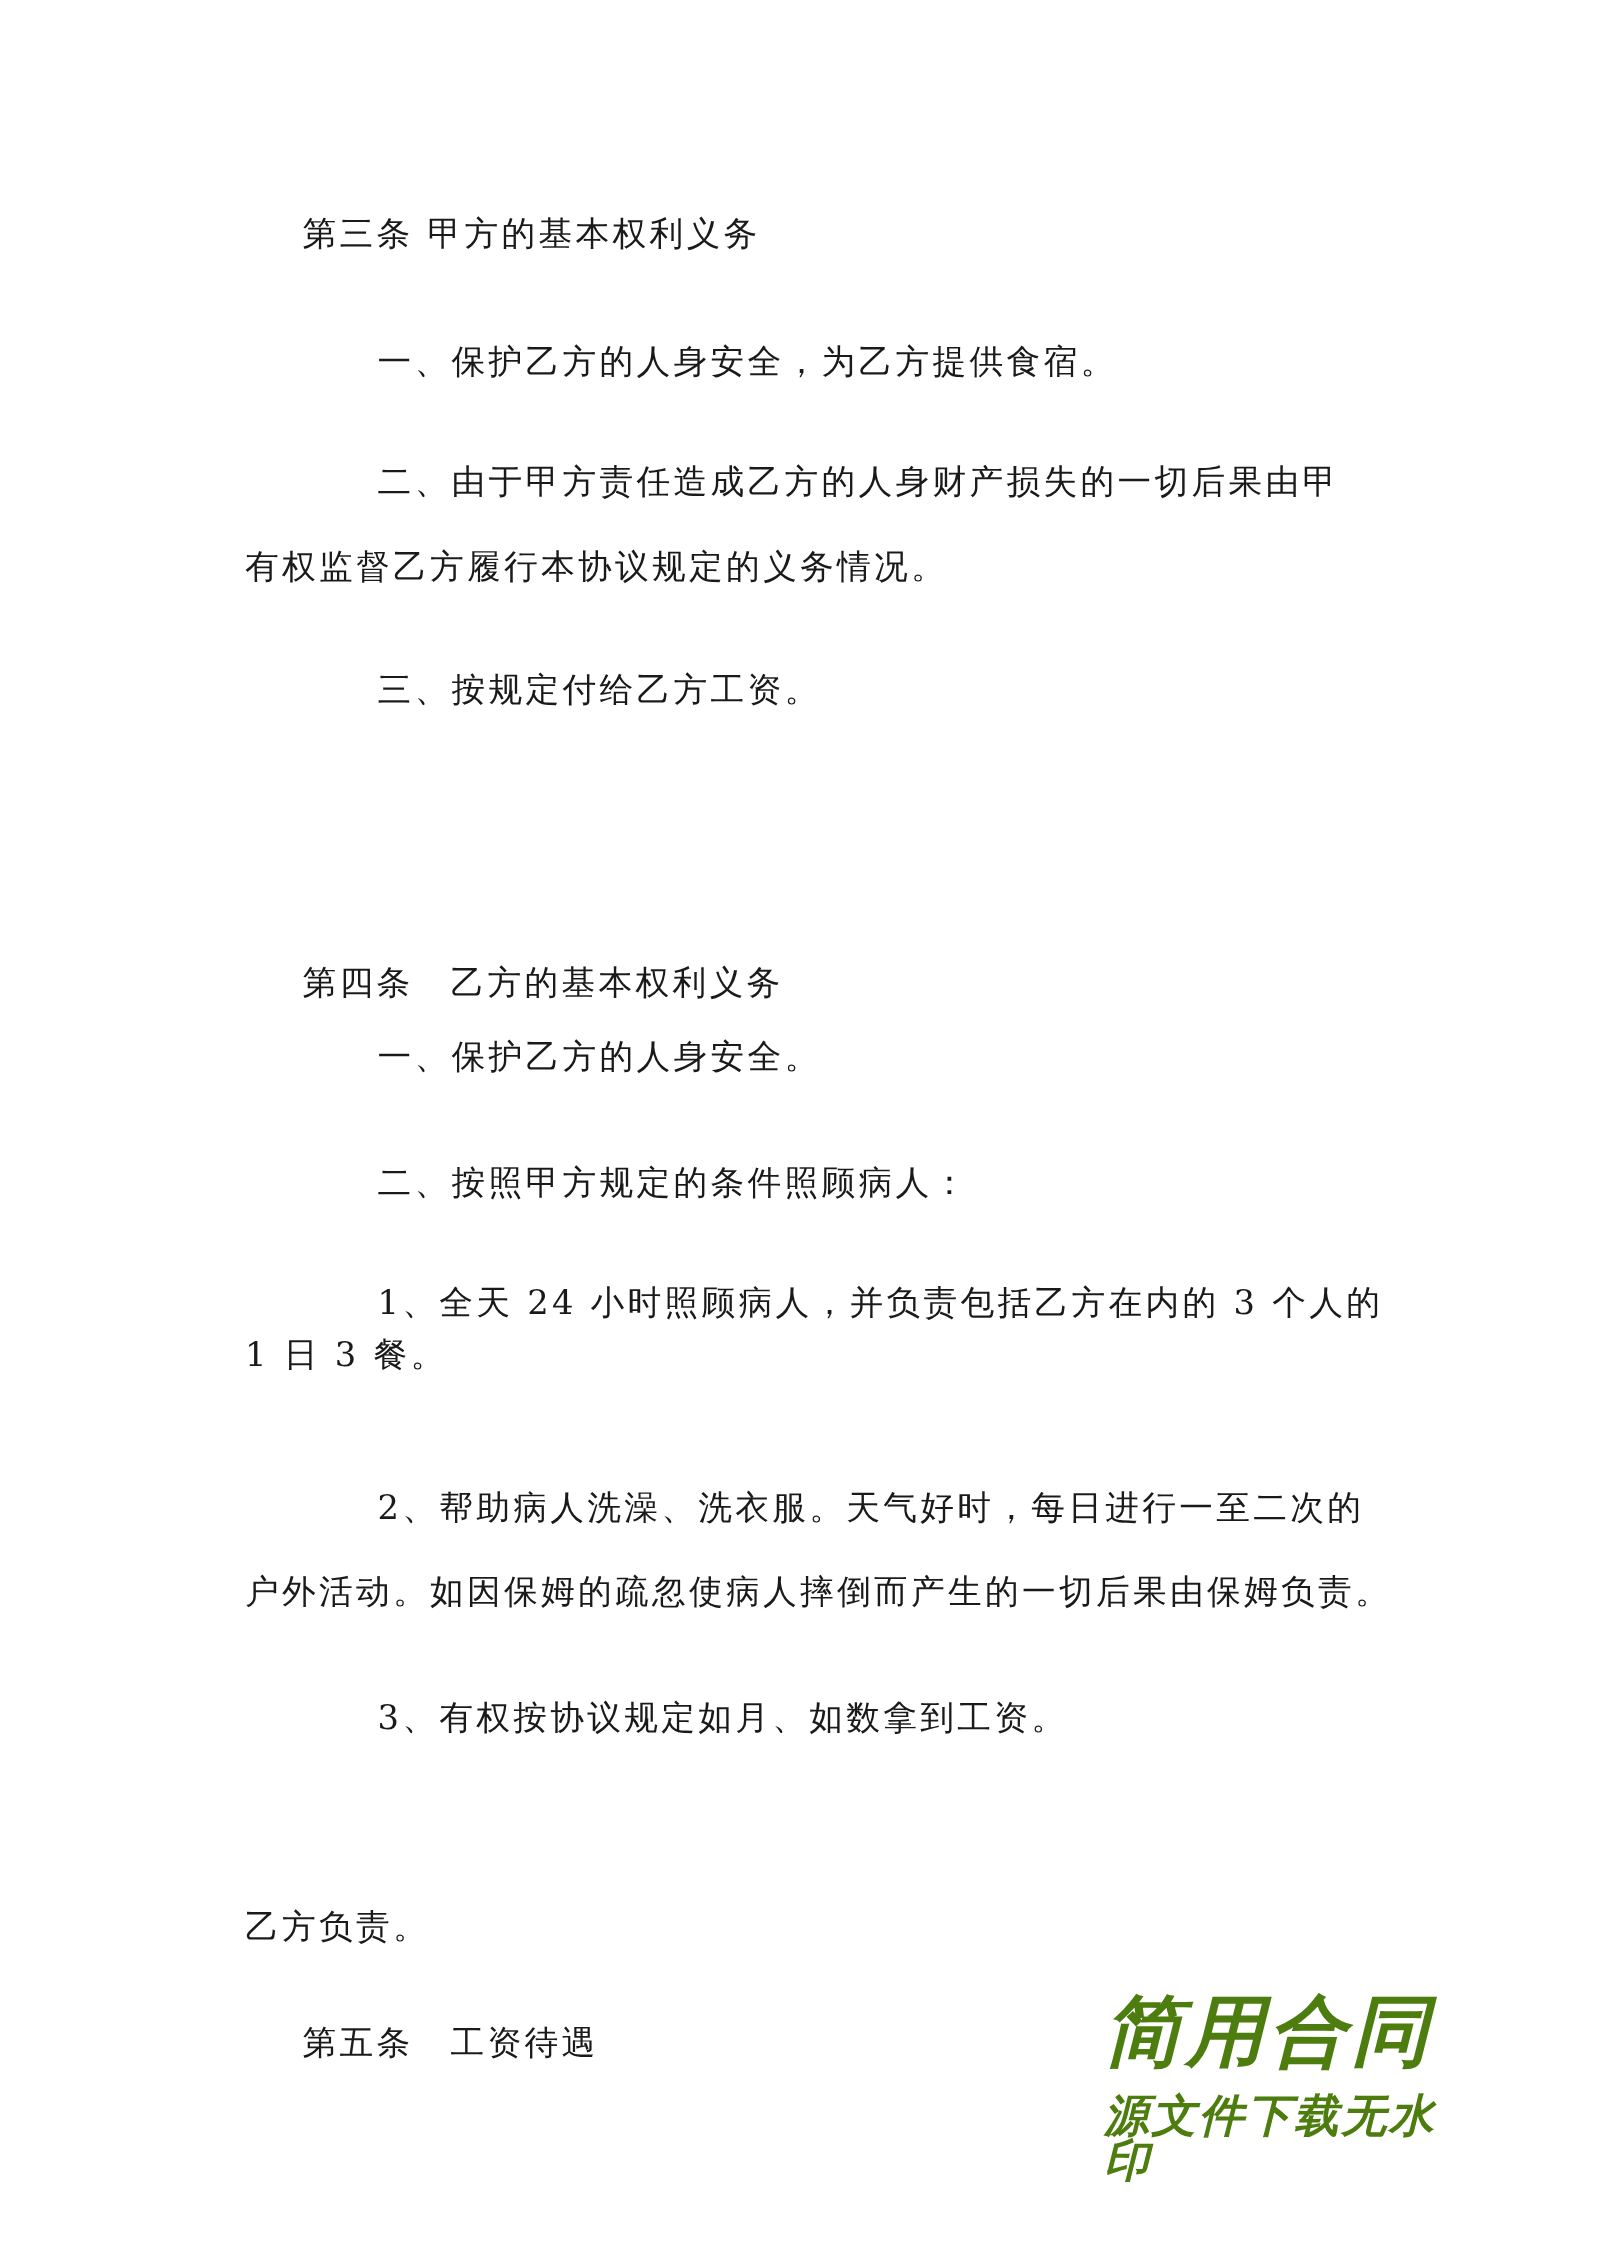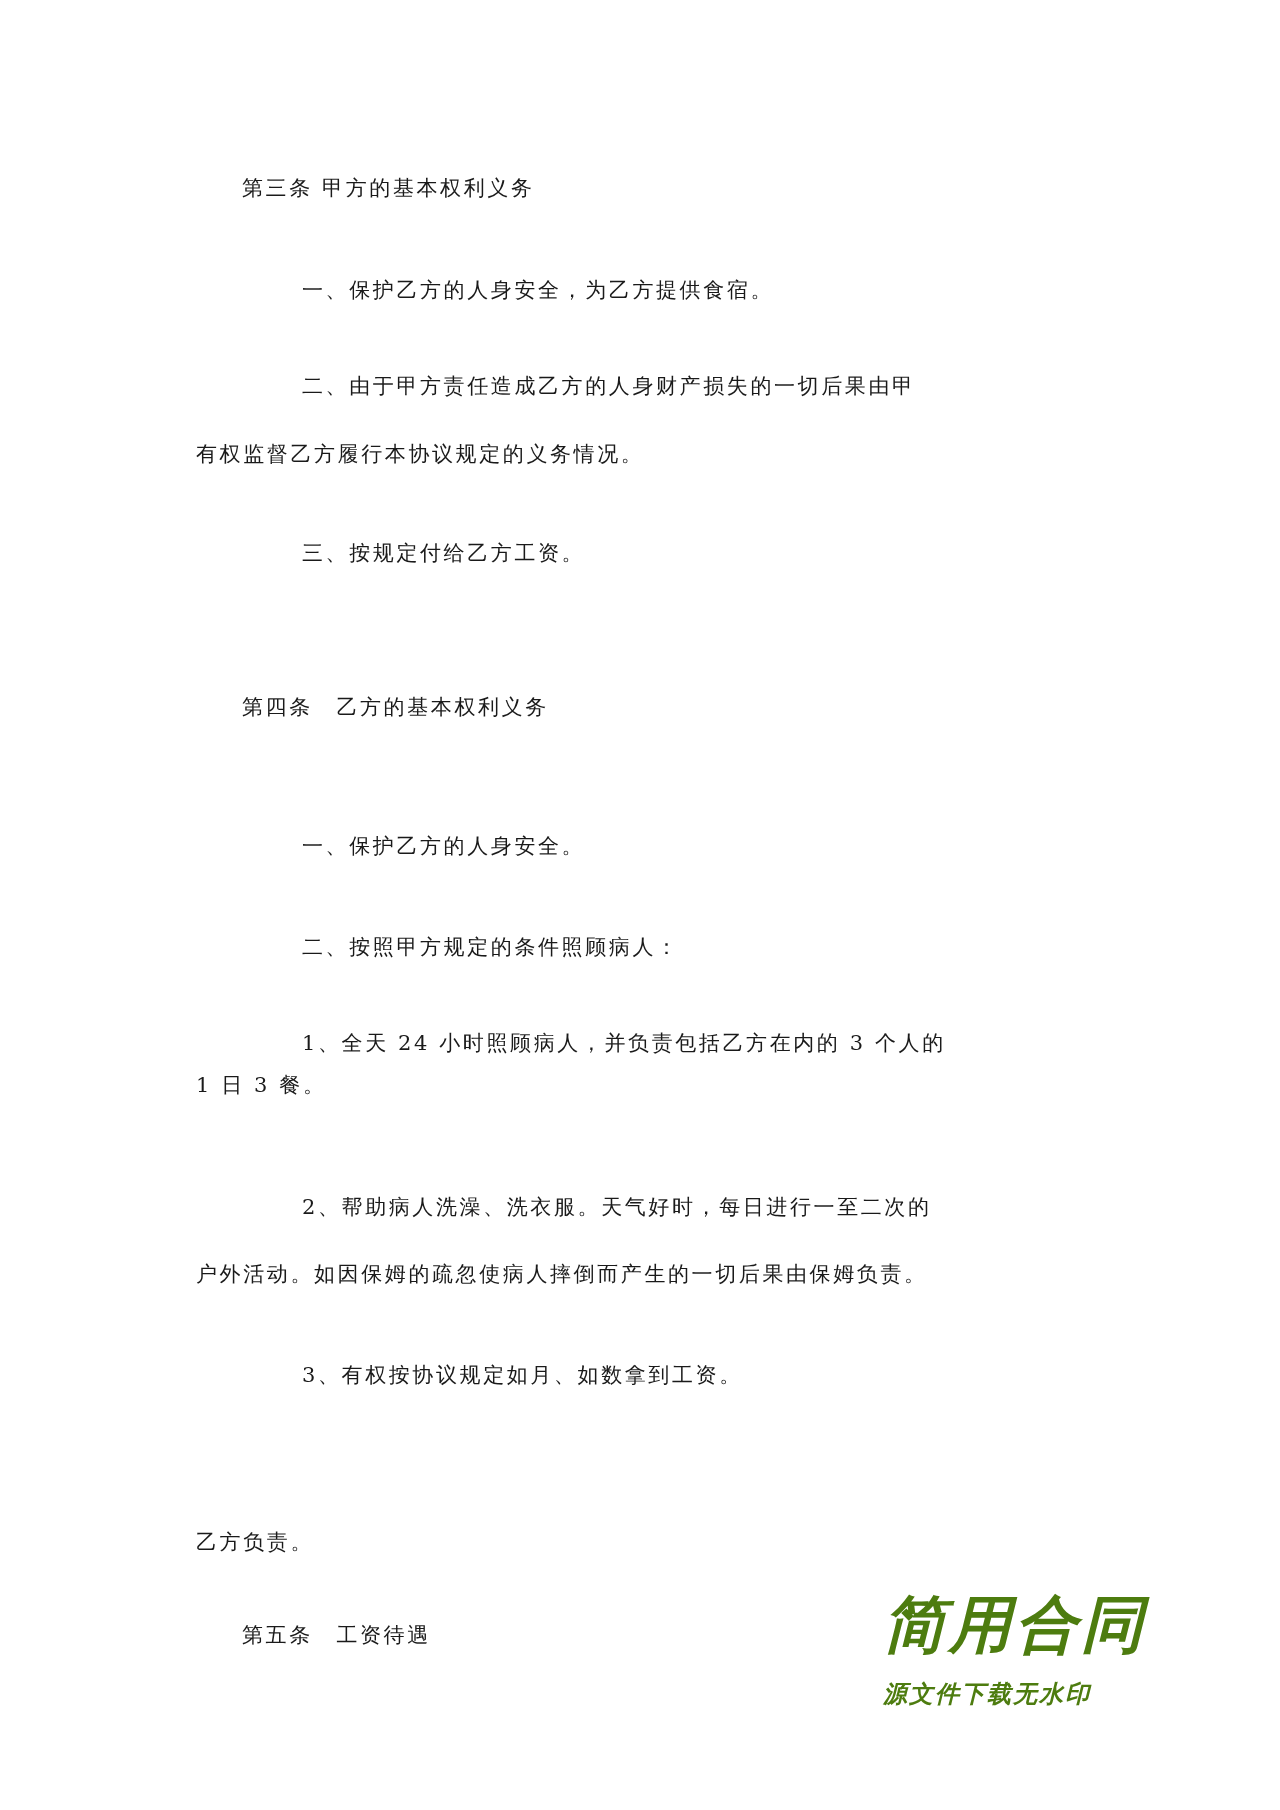--- a/index.html
+++ b/index.html
@@ -1,39 +1,39 @@
 <!DOCTYPE html>
 <html><head>
 <meta charset="utf-8">
 <style>
   html, body { margin: 0; padding: 0; background: #ffffff; }
   body { width: 1280px; height: 1810px; position: relative; overflow: hidden;
          font-family: "DejaVu Serif", "Liberation Serif", serif; color: #1a1a1a; }
   .page { position: absolute; left: 0; top: 0; width: 1280px; height: 1810px; background: #fff; }
-  .line { position: absolute; font-size: 21px; line-height: 30px; letter-spacing: 2.6px; white-space: nowrap; }
+  .line { position: absolute; font-size: 27px; line-height: 30px; letter-spacing: 2.6px; white-space: nowrap; }
   .heading { left: 242px; }
   .indent { left: 302px; }
   .cont { left: 196px; }
   .watermark { position: absolute; left: 883px; top: 1592px; width: 300px; color: #4d7c0f;
                font-family: "DejaVu Sans", "Liberation Sans", sans-serif; font-weight: bold; font-style: italic; }
   .wm-title { font-size: 62px; line-height: 66px; letter-spacing: 4px; display: block; }
-  .wm-sub { font-size: 24px; line-height: 36px; letter-spacing: 2px; display: block; margin-top: 18px; }
+  .wm-sub { font-size: 36px; line-height: 36px; letter-spacing: 2px; display: block; margin-top: 18px; }
 </style>
 </head>
 <body>
 
 <div class="page">
 
   <div class="line heading" style="top:173px">第三条 甲方的基本权利义务</div>
   <div class="line indent" style="top:275px">一、保护乙方的人身安全，为乙方提供食宿。</div>
   <div class="line indent" style="top:371px">二、由于甲方责任造成乙方的人身财产损失的一切后果由甲</div>
   <div class="line cont" style="top:439px">有权监督乙方履行本协议规定的义务情况。</div>
   <div class="line indent" style="top:538px">三、按规定付给乙方工资。</div>
 
-  <div class="line heading" style="top:692px">第四条　乙方的基本权利义务</div>
+  <div class="line heading" style="top:772px">第四条　乙方的基本权利义务</div>
   <div class="line indent" style="top:831px">一、保护乙方的人身安全。</div>
   <div class="line indent" style="top:932px">二、按照甲方规定的条件照顾病人：</div>
   <div class="line indent" style="top:1028px">1、全天 24 小时照顾病人，并负责包括乙方在内的 3 个人的</div>
   <div class="line cont" style="top:1070px">1 日 3 餐。</div>
   <div class="line indent" style="top:1192px">2、帮助病人洗澡、洗衣服。天气好时，每日进行一至二次的</div>
   <div class="line cont" style="top:1259px">户外活动。如因保姆的疏忽使病人摔倒而产生的一切后果由保姆负责。</div>
   <div class="line indent" style="top:1360px">3、有权按协议规定如月、如数拿到工资。</div>
   <div class="line cont" style="top:1527px">乙方负责。</div>
 
   <div class="line heading" style="top:1620px">第五条　工资待遇</div>

